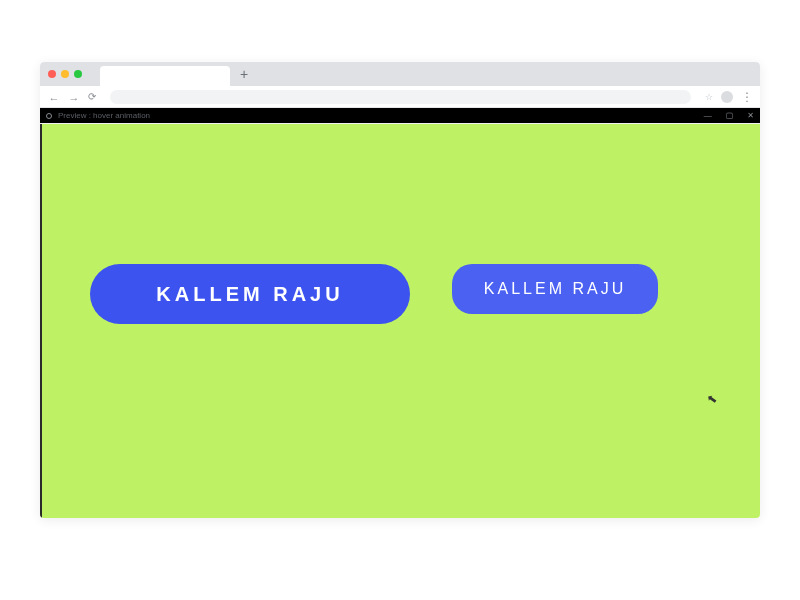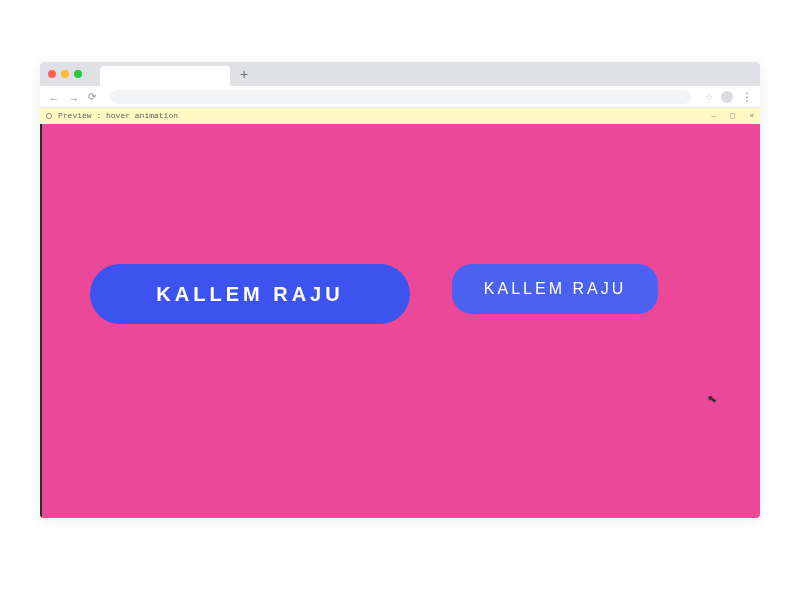--- a/index.html
+++ b/index.html
@@ -121,28 +121,27 @@
     
     .dots-icon {
       color: #8a8d93;
       font-size: 12px;
       letter-spacing: -1px;
     }
     
     
     .inner-titlebar {
       height: 16px;
-      background: #fef9c3;
+      background: #000000;
       border-bottom: 1px solid #eef0f2;
       display: flex;
       align-items: center;
       padding: 0 6px;
       font-size: 8px;
       color: #5b5f66;
-      font-family: Liberation Mono, monospace;
     }
     
     .record-dot {
       width: 6px;
       height: 6px;
       border: 1px solid #8a8d93;
       border-radius: 50%;
       margin-right: 6px;
     }
     
@@ -154,21 +153,21 @@
       display: flex;
       gap: 14px;
       color: #8a8d93;
       font-size: 8px;
     }
     
     
     .content {
       position: relative;
       height: calc(100% - 62px);
-      background: #ec4899;
+      background: #bef264;
       border-left: 2px solid #2a2a2a;
     }
     
     .btn-large {
       position: absolute;
       left: 48px;
       top: 140px;
       width: 320px;
       height: 60px;
       background: #3d53ef;

